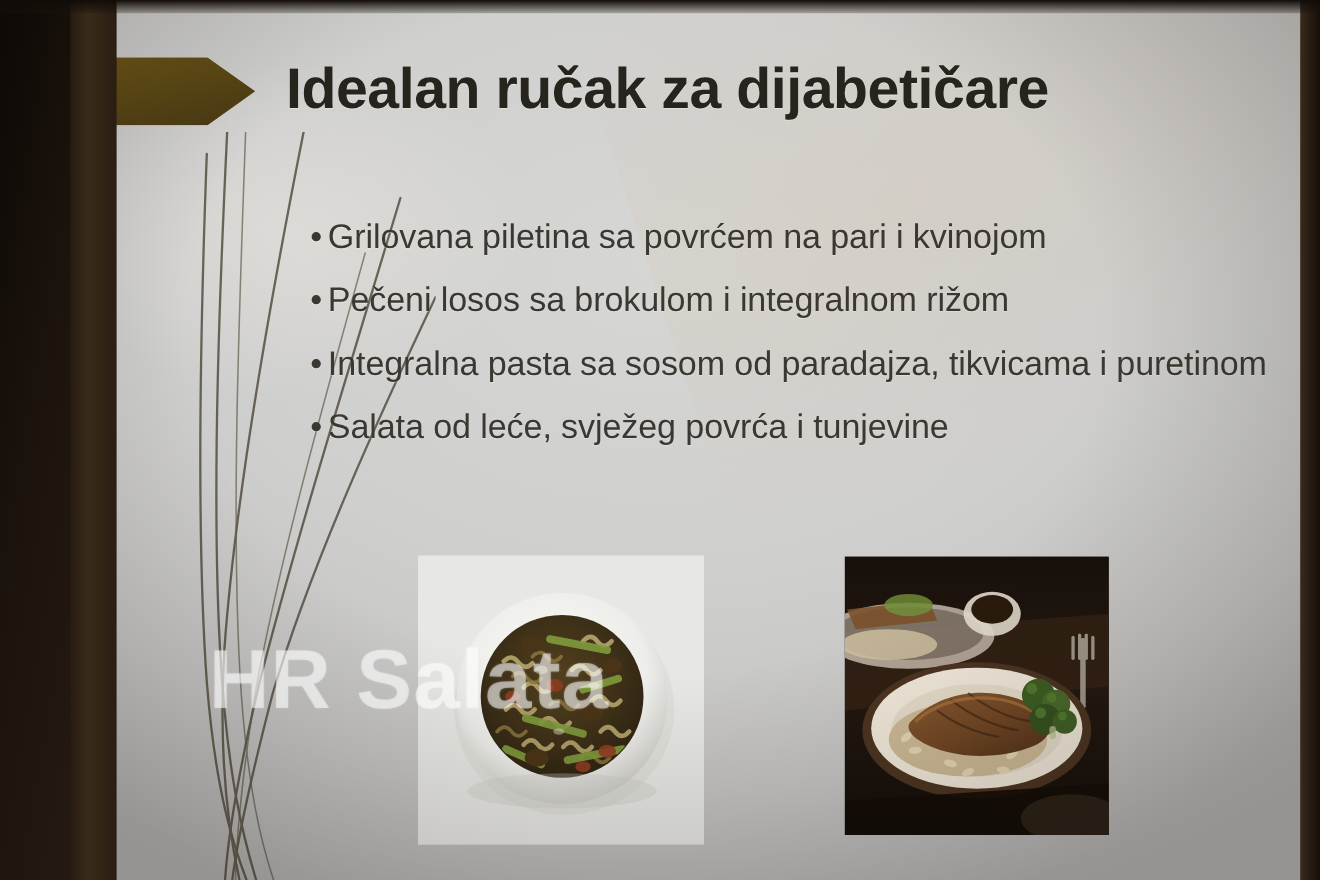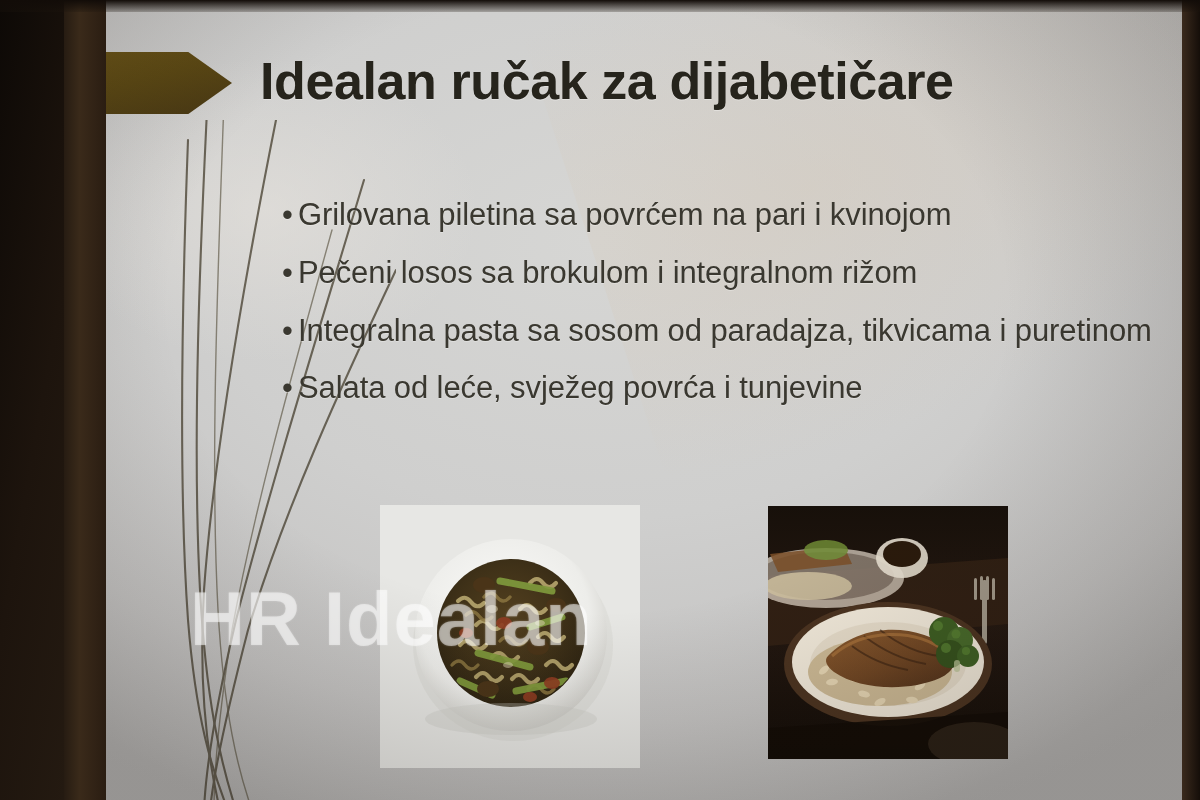--- a/index.html
+++ b/index.html
@@ -405,20 +405,20 @@
         </g>
 
         <path d="M0 222 L240 206 L240 253 L0 253 Z" fill="#120b06" opacity=".9"></path>
         <ellipse cx="206" cy="238" rx="46" ry="22" fill="#554433" opacity=".35"></ellipse>
       </svg>
     </div>
 
     <div class="vignette"></div>
   </div>
 
-  <div class="watermark">HR Idealan</div>
+  <div class="watermark">HR Salata</div>
 
   <div class="wall-shadow"></div>
   <div class="wall-left"></div>
   <div class="wall-right"></div>
   <div class="top-dark"></div>
 
 </div>
 
 </body></html>

